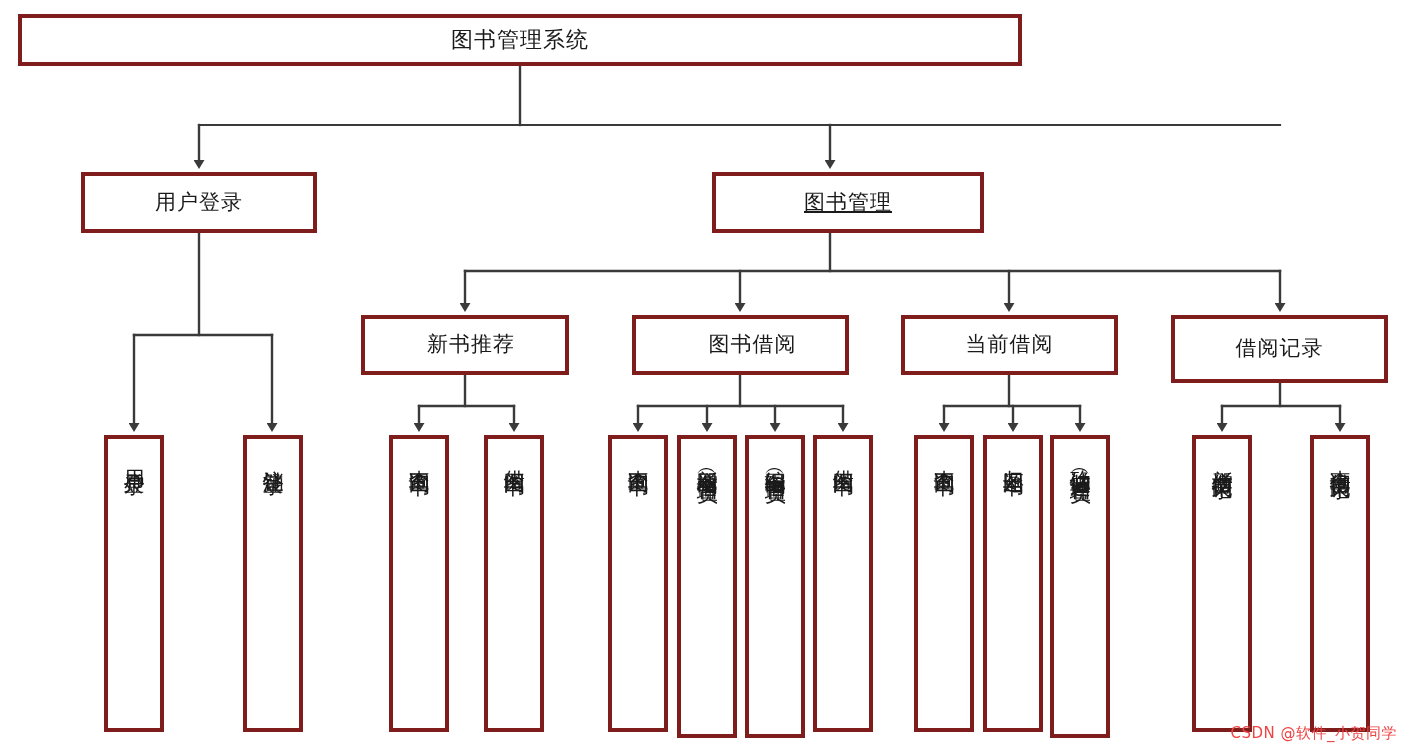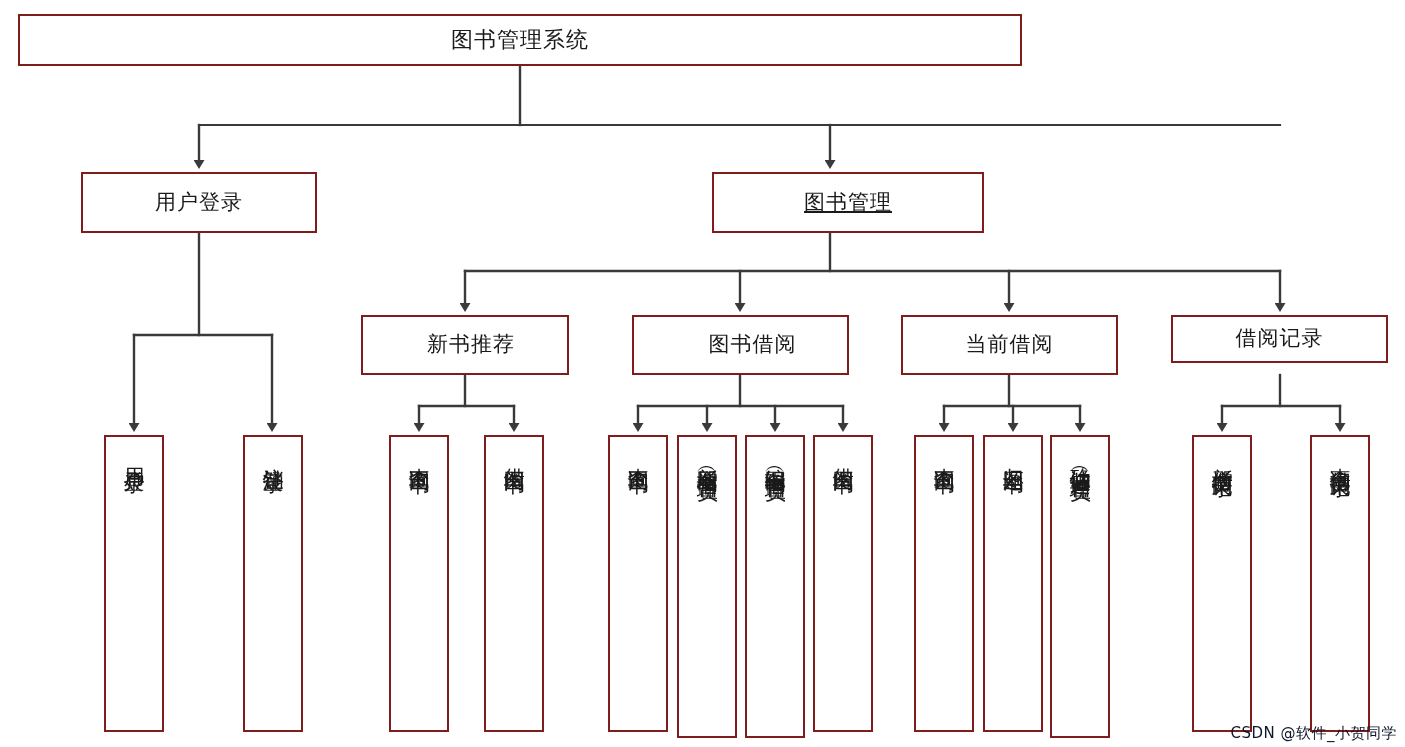--- a/index.html
+++ b/index.html
@@ -23,21 +23,21 @@
     left: 0;
     top: 0;
     width: 1405px;
     height: 747px;
     pointer-events: none;
   }
   .node {
     position: absolute;
     box-sizing: border-box;
     background: #ffffff;
-    border: 2px solid #7f1d1d;
+    border: 4px solid #7f1d1d;
     display: flex;
     align-items: center;
     justify-content: center;
     color: #1a1a1a;
   }
   .node.h {
     font-size: 21px;
     letter-spacing: 1px;
     line-height: 1.1;
   }
@@ -59,21 +59,21 @@
     color: #1a1a1a;
   }
   .htext {
     white-space: nowrap;
   }
   #watermark {
     position: absolute;
     right: 8px;
     bottom: 4px;
     font-size: 15px;
-    color: #0f172a;
+    color: #ef4444;
     letter-spacing: 0.5px;
     white-space: nowrap;
     user-select: none;
   }
 </style>
 </head>
 <body>
 
 <div id="canvas">
 
@@ -142,21 +142,21 @@
 
   <div class="node h" style="left:361px; top:315px; width:208px; height:60px;padding-left:12px;">
     <span class="htext">新书推荐</span>
   </div>
   <div class="node h" style="left:632px; top:315px; width:217px; height:60px;padding-left:24px;">
     <span class="htext">图书借阅</span>
   </div>
   <div class="node h" style="left:901px; top:315px; width:217px; height:60px;">
     <span class="htext">当前借阅</span>
   </div>
-  <div class="node h" style="left:1171px; top:315px; width:217px; height:48px;">
+  <div class="node h" style="left:1171px; top:315px; width:217px; height:68px;">
     <span class="htext">借阅记录</span>
   </div>
 
   <div class="node v" style="left:104px; top:435px; width:60px; height:297px;">
     <span class="vtext">用户登录</span>
   </div>
   <div class="node v" style="left:243px; top:435px; width:60px; height:297px;">
     <span class="vtext">注销登录</span>
   </div>
 

